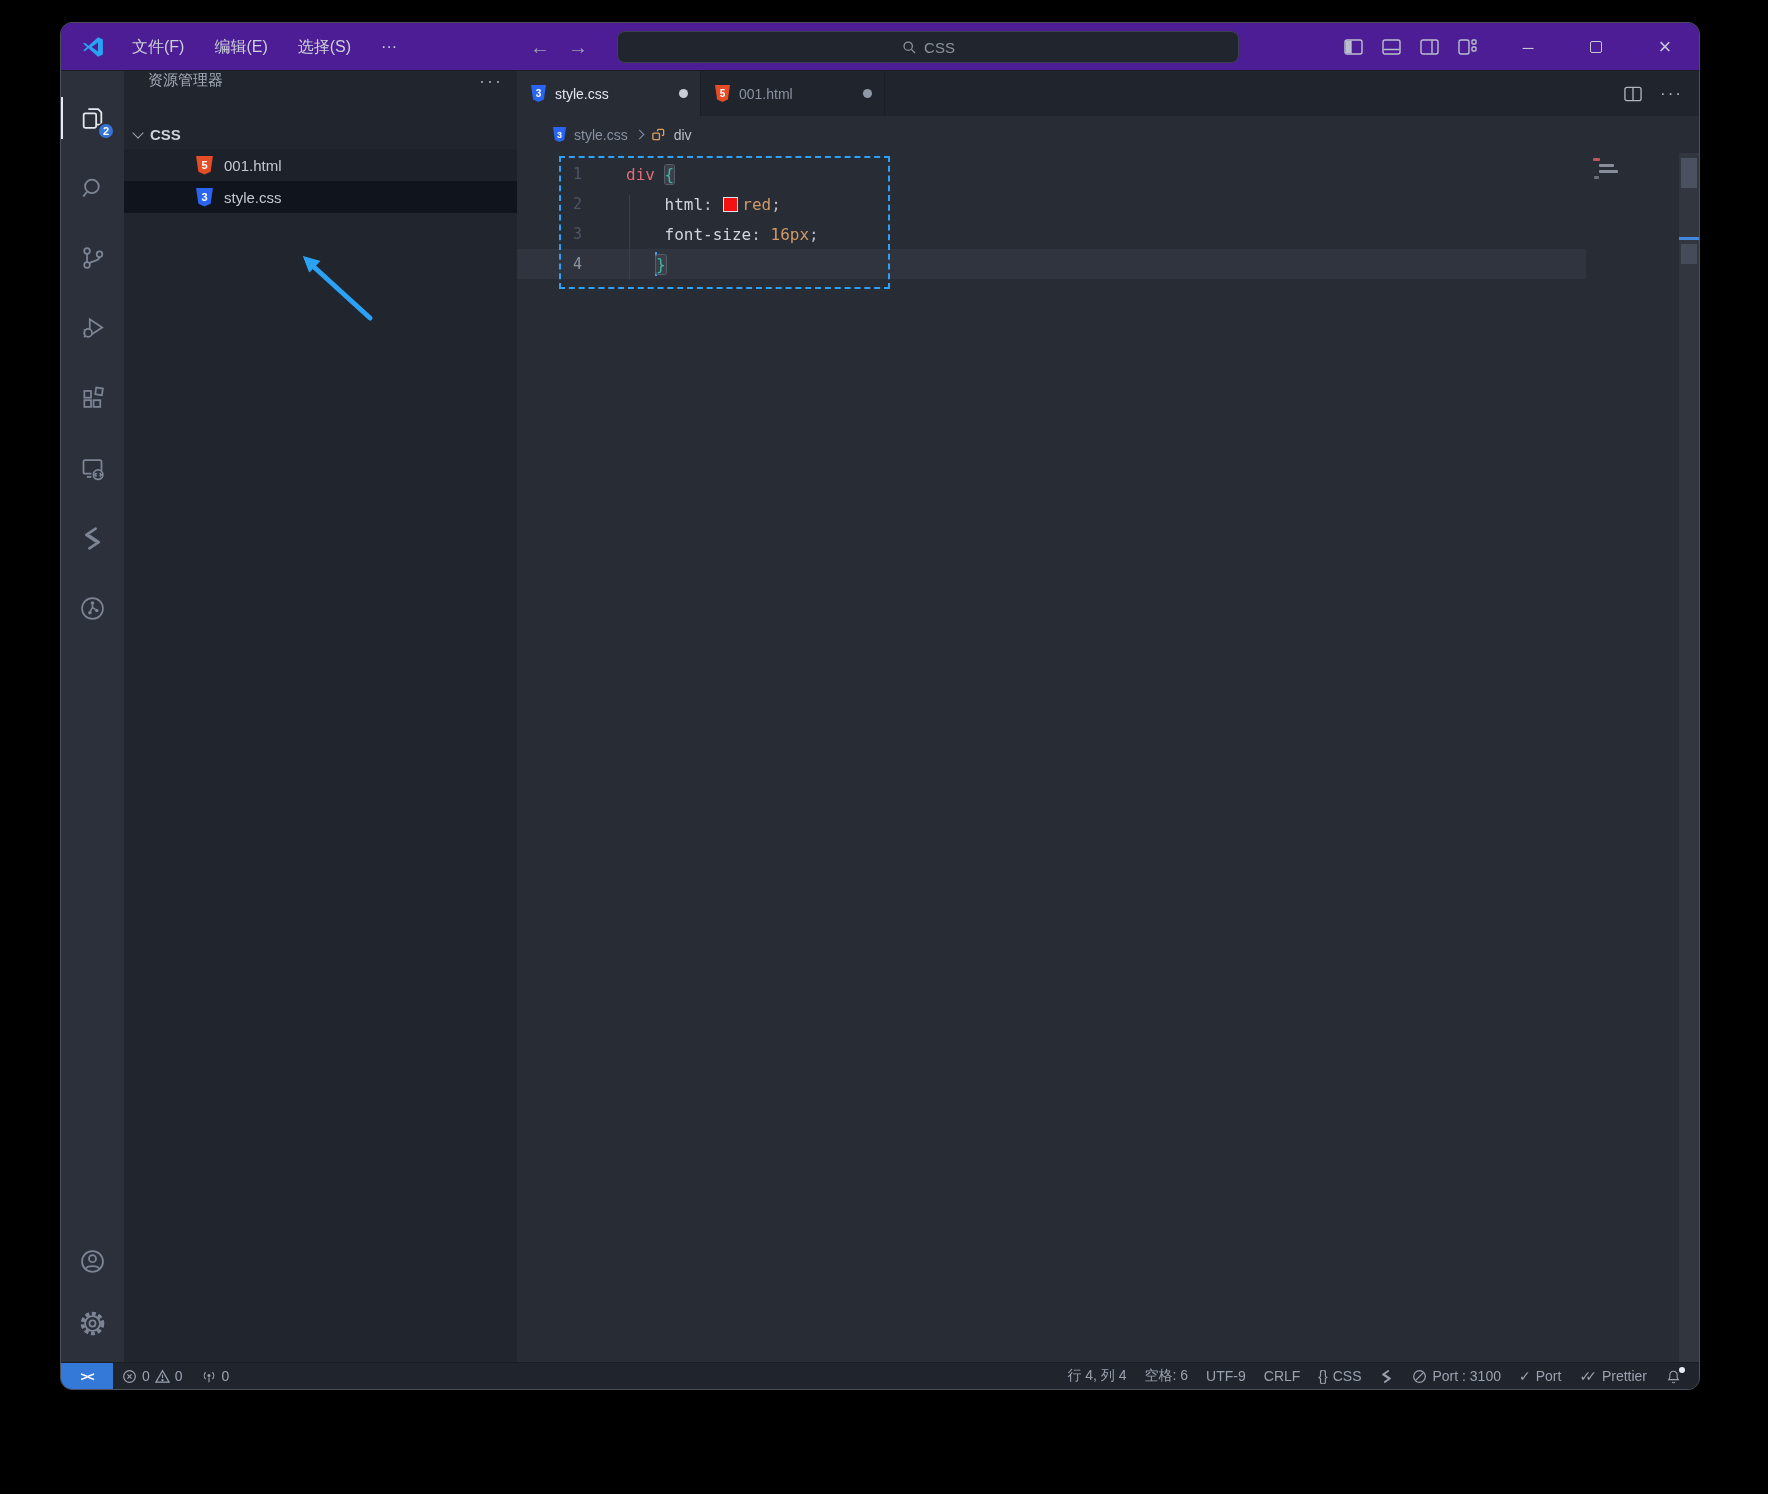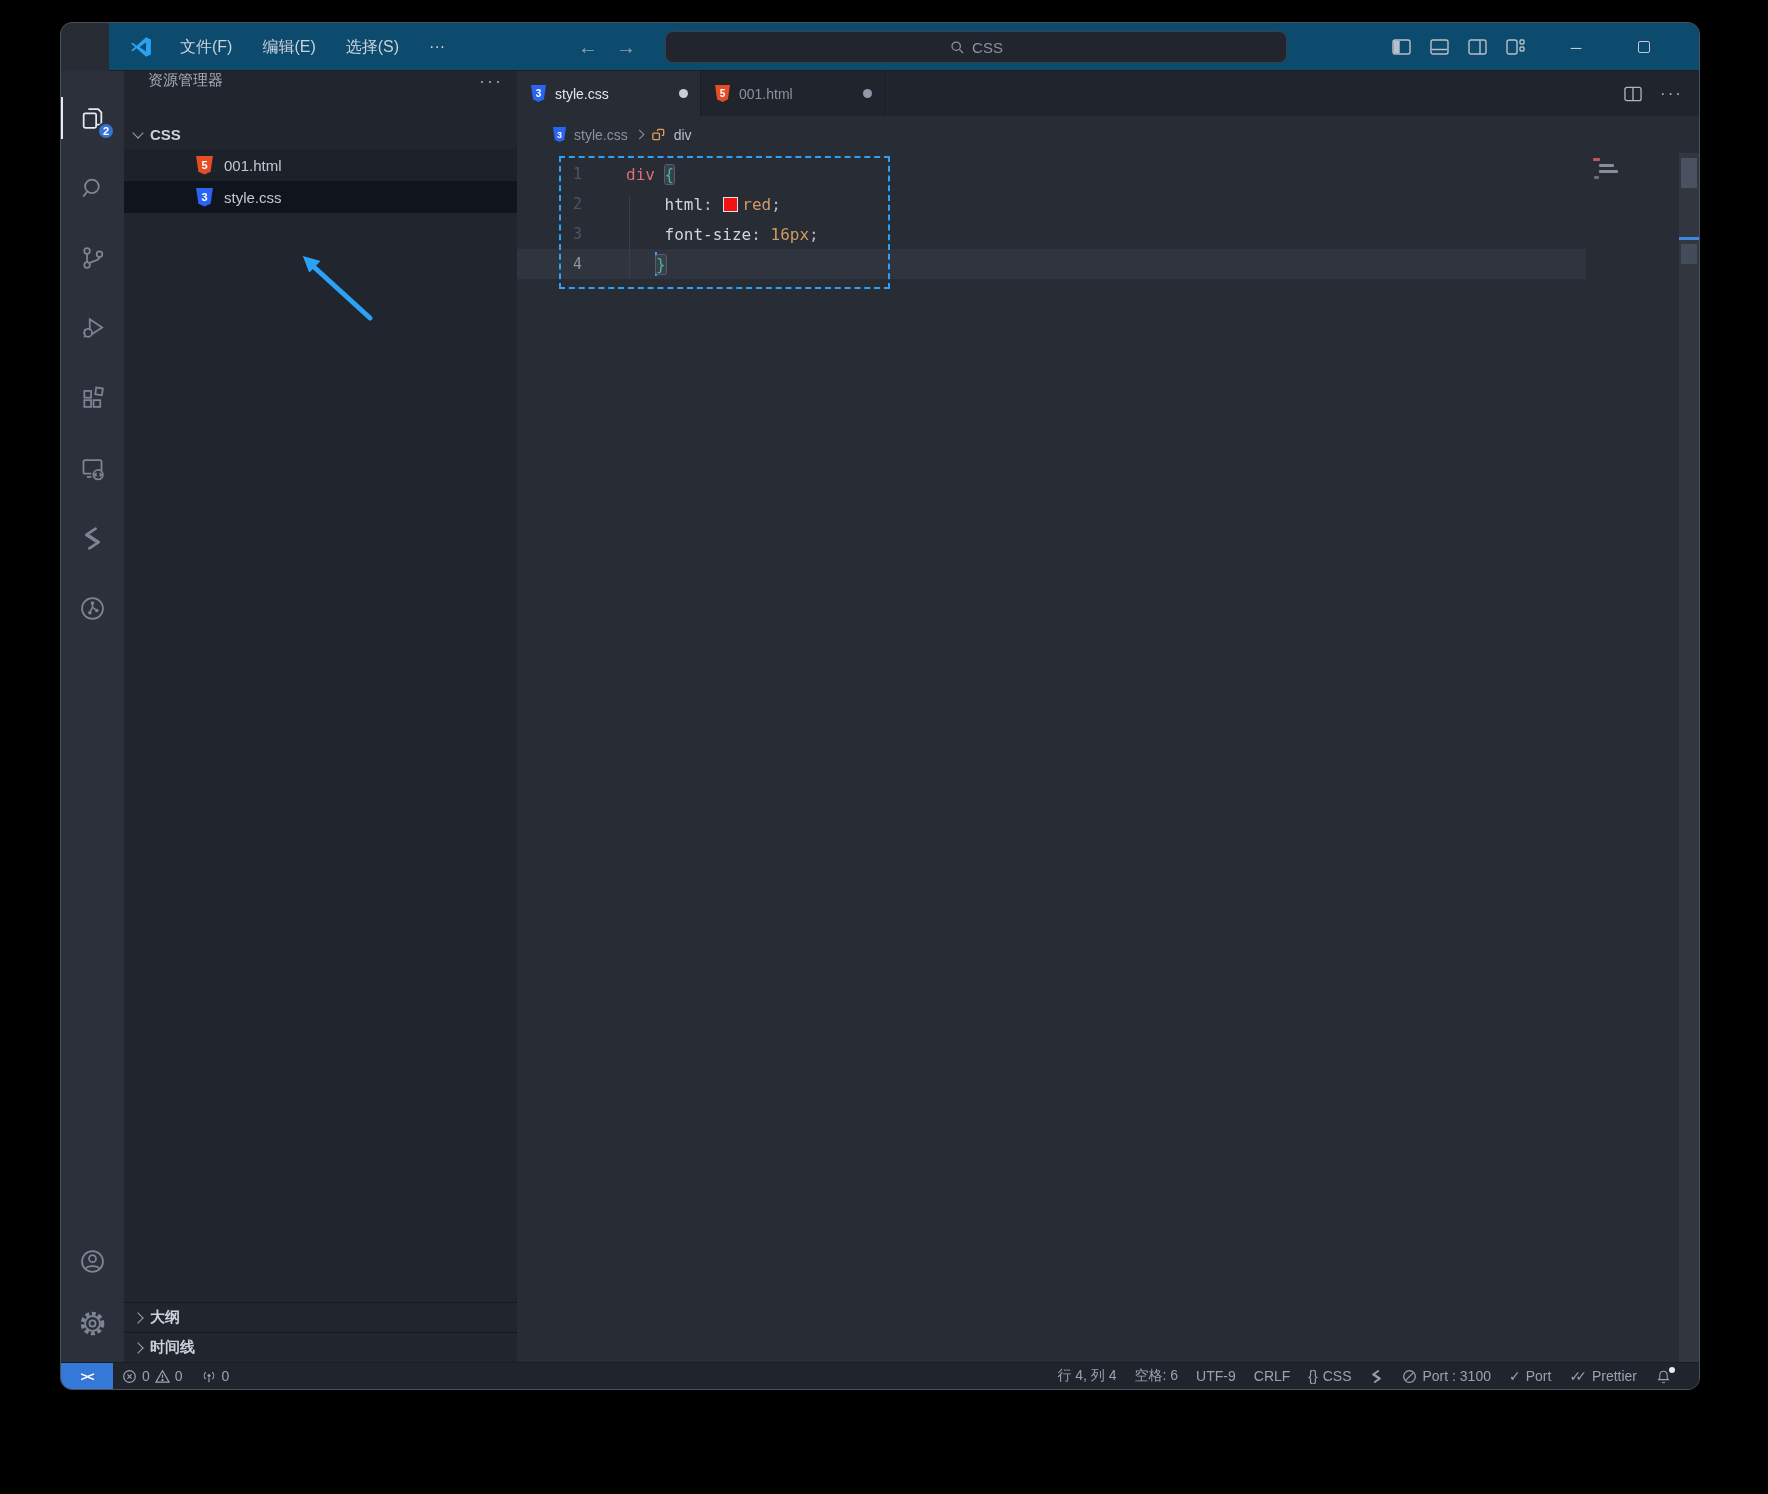--- a/index.html
+++ b/index.html
@@ -4,21 +4,21 @@
 <style>
   * { margin:0; padding:0; box-sizing:border-box; }
   html,body { background:#000; }
   .frame { position:relative; width:1768px; height:1494px; background:#000; overflow:hidden;
            font-family:"Liberation Sans","DejaVu Sans",sans-serif; }
   .window { position:absolute; left:60px; top:22px; width:1640px; height:1368px;
             background:#272c35; border:1px solid #4a505b; border-radius:12px;
             display:flex; flex-direction:column; overflow:hidden; }
 
   
-  .titlebar { position:relative; flex:0 0 48px; background:#0c4a6e; border-bottom:1px solid #1a1e25;margin-left:48px; }
+  .titlebar { position:relative; flex:0 0 48px; background:#4c1d95; border-bottom:1px solid #1a1e25; }
   .tb-logo { position:absolute; left:20px; top:12px; width:24px; height:24px; }
   .tb-menus { position:absolute; left:56px; top:0; height:48px; display:flex; align-items:center; }
   .tb-menu { padding:0 15px; font-size:16px; color:#ccd2dc; line-height:48px; border-radius:6px; cursor:default; }
   .tb-nav { position:absolute; left:468px; top:0; height:48px; display:flex; align-items:center; gap:16px;
             color:#9aa2b0; font-size:20px; }
   .tb-nav span { width:22px; text-align:center; }
   .tb-search { position:absolute; left:556px; top:8px; width:622px; height:32px; background:#21252d;
                border:1px solid #3a404c; border-radius:8px; display:flex; align-items:center;
                justify-content:center; gap:7px; color:#8b93a1; font-size:15px; }
   .tb-layouts { position:absolute; left:1280px; top:0; height:48px; display:flex; align-items:center; gap:14px; color:#b9c0cb; }
@@ -104,21 +104,21 @@
   .sb-cursorline { position:absolute; left:0; width:100%; top:84px; height:3px; background:#3f88dd; }
   .sb-block { position:absolute; left:2px; width:16px; top:91px; height:20px; background:#454c59; }
 
   
   .statusbar { flex:0 0 27px; background:#20242c; border-top:1px solid #191d24; display:flex; align-items:center;
                font-size:14px; color:#9aa2b0; }
   .st-remote { width:52px; height:100%; background:#3579d8; color:#fff; display:flex; align-items:center;
                justify-content:center; font-weight:bold; font-size:13px; letter-spacing:-1px; }
   .st-item { display:flex; align-items:center; gap:5px; padding:0 9px; height:100%; }
   .st-left { display:flex; align-items:center; height:100%; }
-  .st-right { margin-left:auto; display:flex; align-items:flex-start; height:100%; padding-right:18px; }
+  .st-right { margin-left:auto; display:flex; align-items:flex-start; height:100%; padding-right:8px; }
   .st-bell { position:relative; }
   .bell-dot { position:absolute; top:4px; right:6px; width:6px; height:6px; border-radius:50%; background:#e8ebf2; }
   .dbl { letter-spacing:-6px; padding-right:6px; }
 
   svg { display:block; }
   .anno-arrow { position:absolute; left:0; top:0; pointer-events:none; }
 </style>
 </head>
 <body>
 
@@ -272,30 +272,20 @@
           <span class="chev d"></span>
           <span class="lbl">CSS</span>
         </div>
         <div class="file-row openbg">
           <span class="fileicon fi-html">5</span>
           <span>001.html</span>
         </div>
         <div class="file-row selected">
           <span class="fileicon fi-css">3</span>
           <span>style.css</span>
-        </div>
-        <div class="sb-bottom">
-          <div class="sb-row">
-            <span class="chev r"></span>
-            <span class="lbl">大纲</span>
-          </div>
-          <div class="sb-row">
-            <span class="chev r"></span>
-            <span class="lbl">时间线</span>
-          </div>
         </div>
       </div>
 
       <div class="editorgroup">
         <div class="tabbar">
           <div class="tab active">
             <span class="fileicon sm fi-css">3</span>
             <span>style.css</span>
             <span class="moddot"></span>
           </div>

